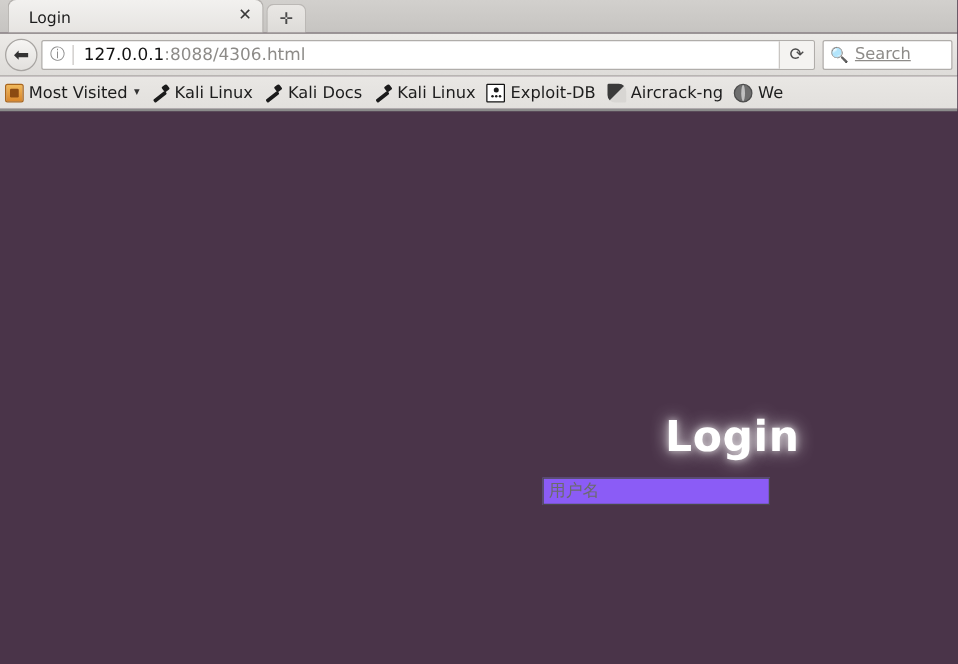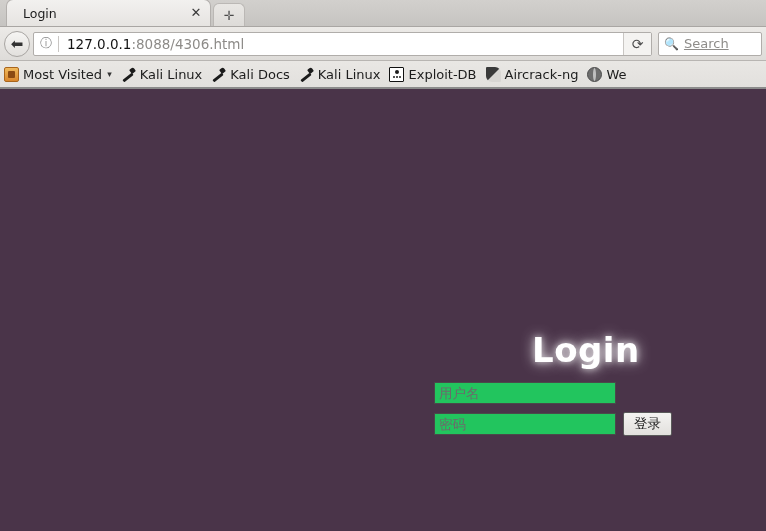--- a/index.html
+++ b/index.html
@@ -285,21 +285,21 @@
   }
   .field-row {
     display: flex;
     align-items: center;
     gap: 7px;
     margin-bottom: 7px;
   }
   .login-input {
     width: 182px;
     height: 22px;
-    background: #22c55e;
+    background: #8b5cf6;
     border: 1px solid #4a4a4a;
     border-radius: 0;
     padding: 0 4px;
     font-size: 13.5px;
     color: #2d2d2d;
     font-family: "DejaVu Sans", "Liberation Sans", sans-serif;
     outline: none;
   }
   .login-input::placeholder { color: #6b6b6b; opacity: 1; }
   .login-btn {
@@ -390,20 +390,16 @@
 
   <div class="page">
     <div class="login-wrap">
       <div class="login-title">Login</div>
 
       <div class="field-row">
         <input class="login-input" type="text" placeholder="用户名" style="">
         <span class="spacer-btn"></span>
       </div>
 
-      <div class="field-row">
-        <input class="login-input" type="text" placeholder="密码" style="">
-        <button class="login-btn">登录</button>
-      </div>
     </div>
   </div>
 
 </div>
 
 </body></html>

